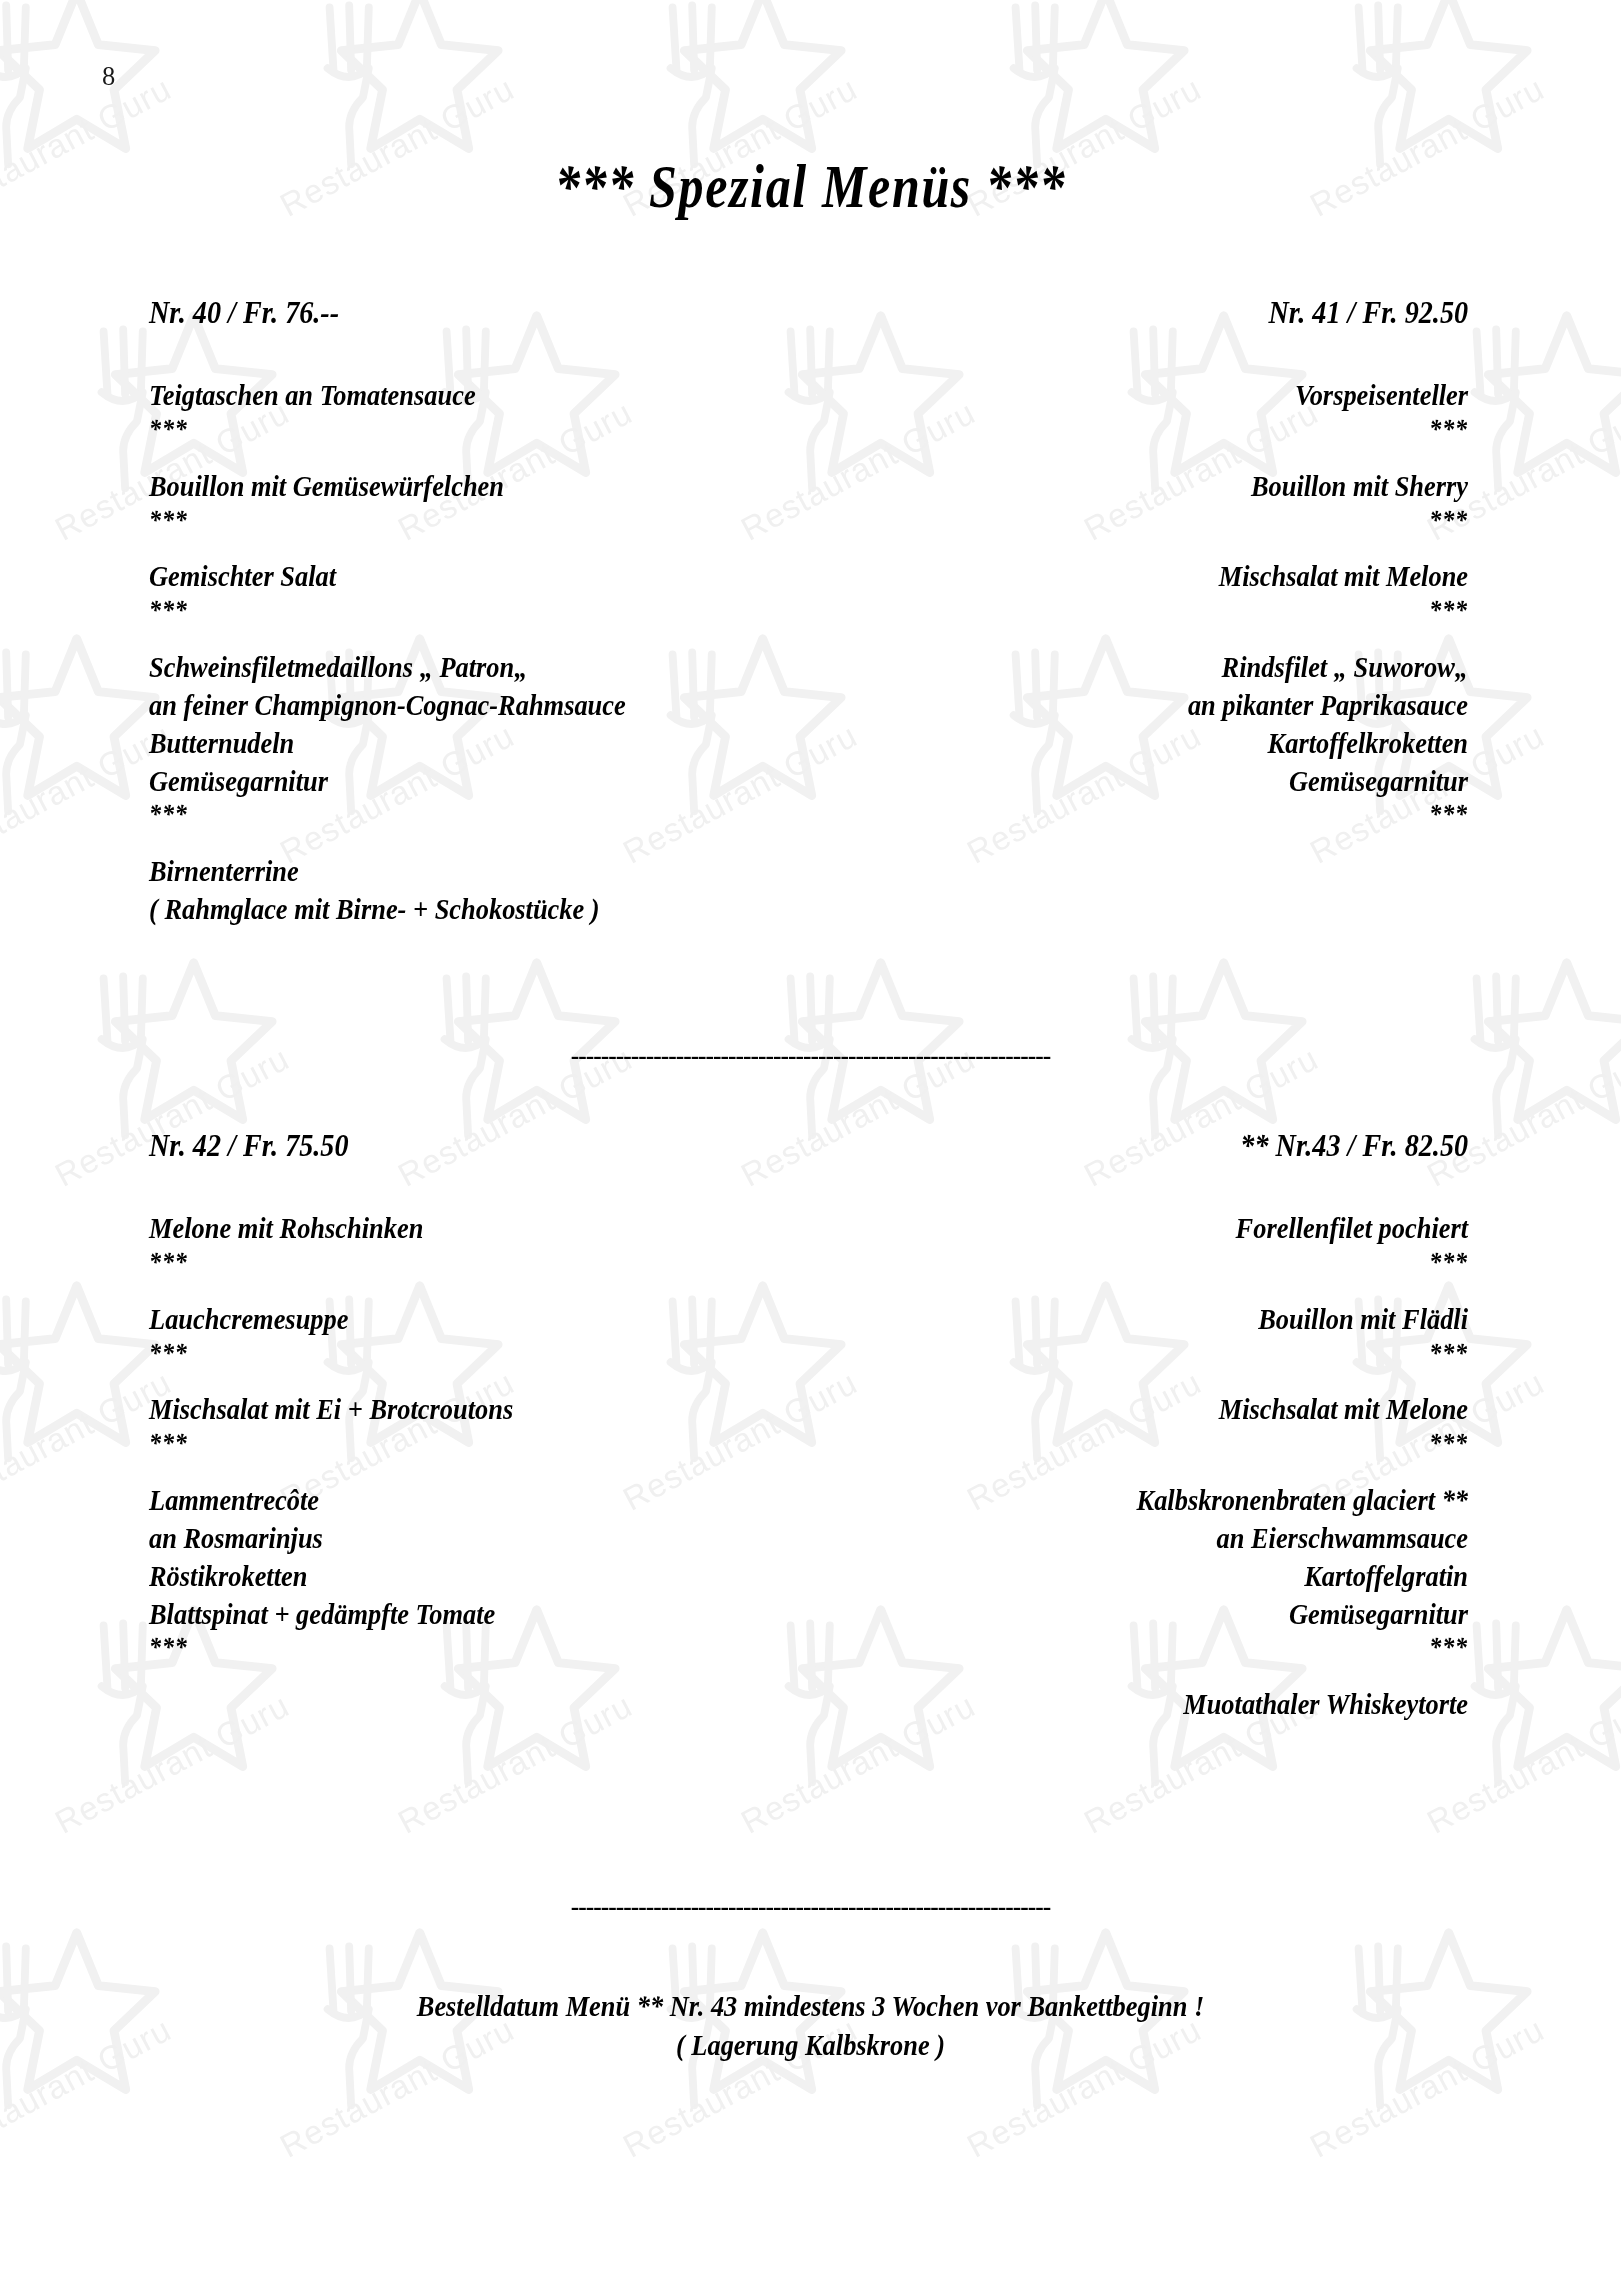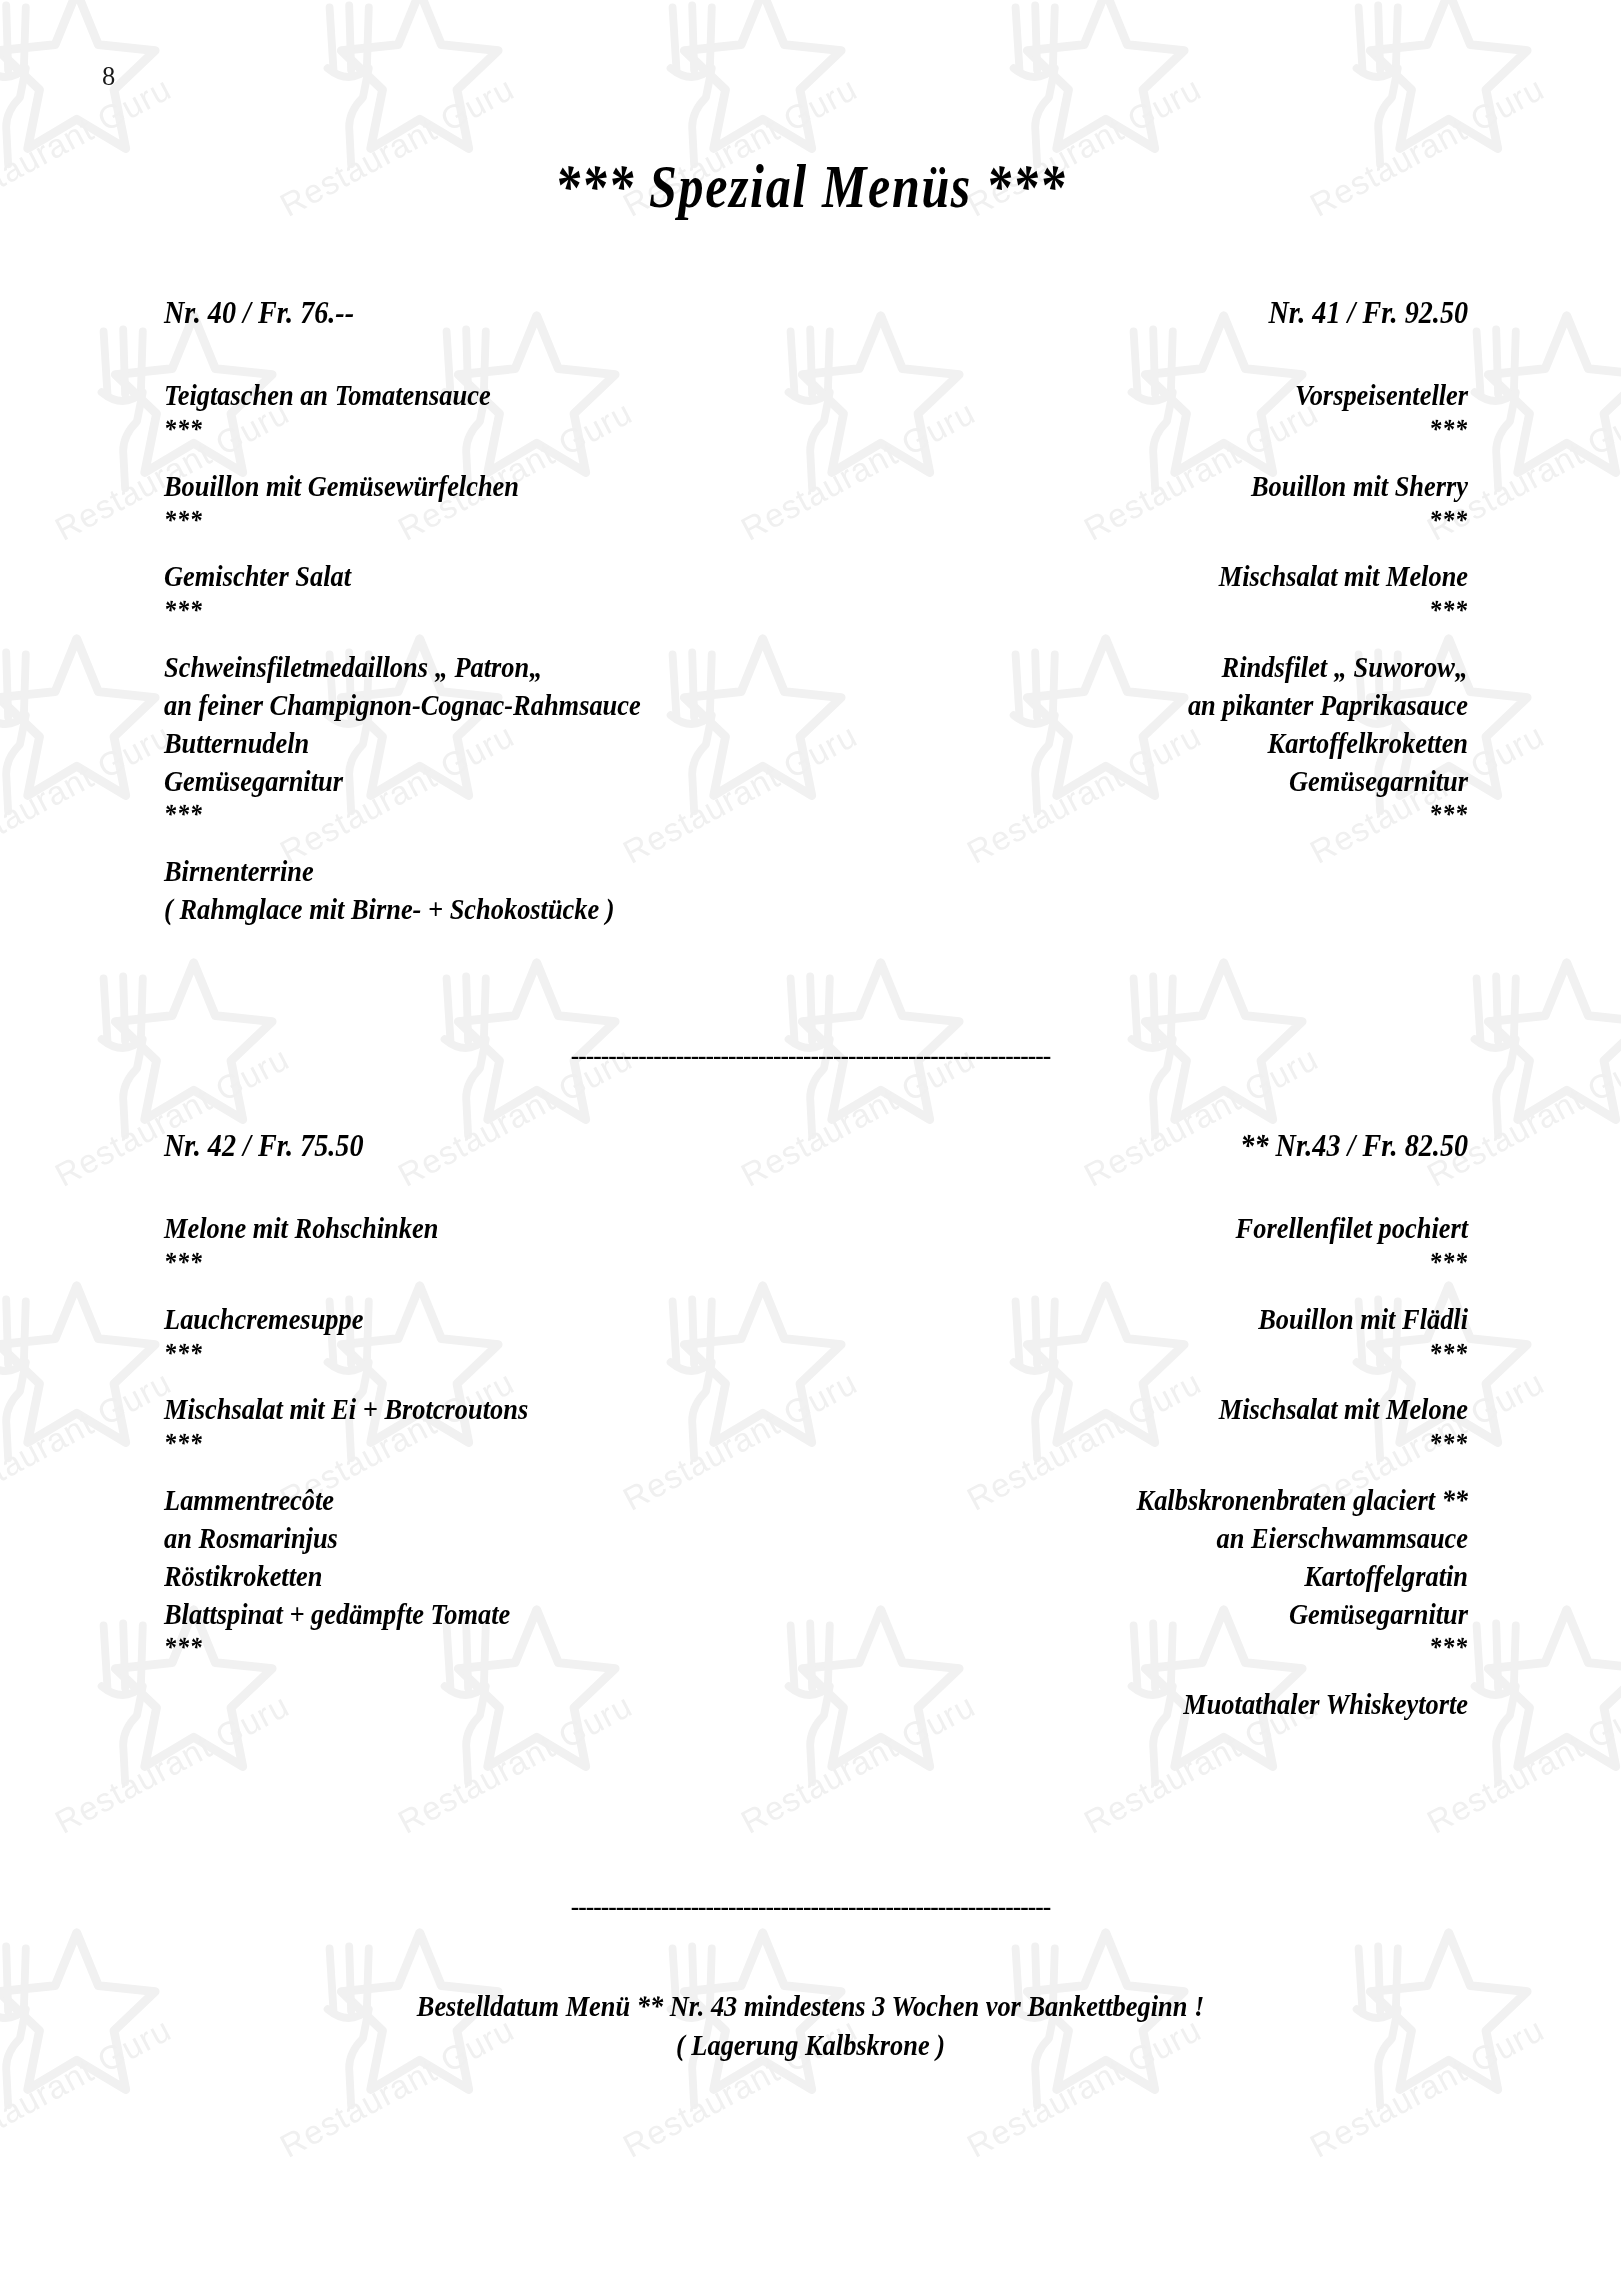--- a/index.html
+++ b/index.html
@@ -67,21 +67,21 @@
     letter-spacing: 2px;
     color: #000000;
     transform: scaleX(0.82);
   }
   .grid {
     position: absolute;
     left: 0;
     top: 0;
     width: 1621px;
   }
-  .col-left  { position: absolute; left: 164px; width: 647px; }
+  .col-left  { position: absolute; left: 149px; width: 647px; }
   .col-right { position: absolute; left: 933px; width: 608px; text-align: right; }
 
   .menu-head {
     font-weight: bold;
     font-style: italic;
     font-size: 32px;
     color: #000;
     margin-bottom: 45px;
     transform: scaleX(0.88);
     transform-origin: left center;

